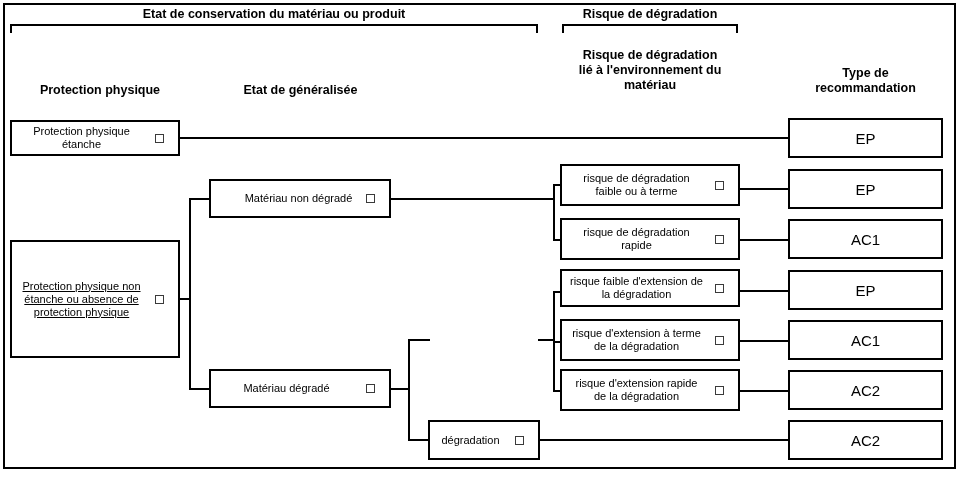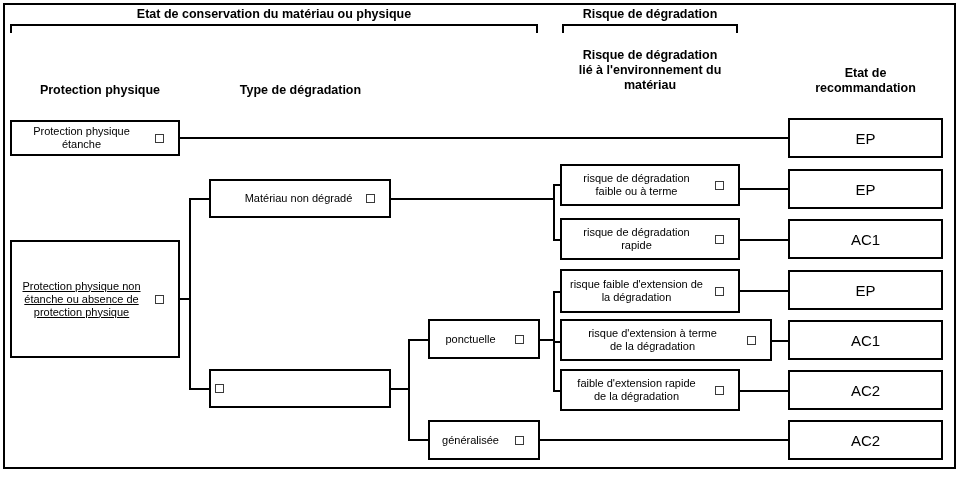--- a/index.html
+++ b/index.html
@@ -80,36 +80,36 @@
   .hline{position:absolute;background:#000;height:2px;z-index:1;}
   .vline{position:absolute;background:#000;width:2px;z-index:1;}
 </style>
 </head>
 <body>
 
 <div id="canvas">
 
   <div class="outer-frame"></div>
 
-  <div class="group-title" style="left:10px; top:7px; width:528px;">Etat de conservation du matériau ou physique</div>
+  <div class="group-title" style="left:10px; top:7px; width:528px;">Etat de conservation du matériau ou produit</div>
   <div class="bracket" style="left:10px; top:24px; width:528px;"></div>
 
   <div class="group-title" style="left:562px; top:7px; width:176px;">Risque de dégradation</div>
   <div class="bracket" style="left:562px; top:24px; width:176px;"></div>
 
   <div class="col-head" style="left:10px; top:83px; width:180px; white-space:pre-line;">Protection physique</div>
 
-  <div class="col-head" style="left:208px; top:83px; width:185px; white-space:pre-line;">Type de dégradation</div>
+  <div class="col-head" style="left:208px; top:83px; width:185px; white-space:pre-line;">Etat de généralisée</div>
 
 
   <div class="col-head" style="left:556px; top:48px; width:188px; white-space:pre-line;">Risque de dégradation
 lié à l'environnement du
 matériau</div>
 
-  <div class="col-head" style="left:788px; top:66px; width:155px; white-space:pre-line;">Etat de
+  <div class="col-head" style="left:788px; top:66px; width:155px; white-space:pre-line;">Type de
 recommandation</div>
 
   <div class="hline" style="left:178px; top:137px; width:610px;"></div>
 
   <div class="hline" style="left:178px; top:298px; width:13px;"></div>
   <div class="vline" style="left:189px; top:198px; height:192px;"></div>
   <div class="hline" style="left:189px; top:198px; width:22px;"></div>
   <div class="hline" style="left:189px; top:388px; width:22px;"></div>
 
   <div class="hline" style="left:389px; top:198px; width:166px;"></div>
@@ -148,59 +148,56 @@
 protection physique</span>
     <span class="cb"></span>
   </div>
 
   <div class="node" style="left:209px; top:179px; width:182px; height:39px;padding-left:24px;">
     <span class="label">Matériau non dégradé</span>
     <span class="cb"></span>
   </div>
 
   <div class="node" style="left:209px; top:369px; width:182px; height:39px;">
-    <span class="cb"></span>
-  </div>
-
-  <div class="node" style="left:428px; top:319px; width:112px; height:40px;">
-    <span class="label">ponctuelle</span>
-    <span class="cb"></span>
-  </div>
+    <span class="label">Matériau dégradé</span>
+    <span class="cb"></span>
+  </div>
+
 
   <div class="node" style="left:428px; top:420px; width:112px; height:40px;">
-    <span class="label">généralisée</span>
+    <span class="label">dégradation</span>
     <span class="cb"></span>
   </div>
 
   <div class="node" style="left:560px; top:164px; width:180px; height:42px;">
     <span class="label" style="white-space:pre-line;">risque de dégradation
 faible ou à terme</span>
     <span class="cb"></span>
   </div>
 
   <div class="node" style="left:560px; top:218px; width:180px; height:42px;">
     <span class="label" style="white-space:pre-line;">risque de dégradation
 rapide</span>
     <span class="cb"></span>
   </div>
 
-  <div class="node" style="left:560px; top:269px; width:180px; height:44px;">
+  <div class="node" style="left:560px; top:269px; width:180px; height:38px;">
     <span class="label" style="white-space:pre-line;">risque faible d'extension de
 la dégradation</span>
     <span class="cb"></span>
   </div>
 
-  <div class="node" style="left:560px; top:319px; width:212px; height:42px;">
+  <div class="node" style="left:560px; top:319px; width:180px; height:42px;">
     <span class="label" style="white-space:pre-line;">risque d'extension à terme
 de la dégradation</span>
     <span class="cb"></span>
   </div>
 
   <div class="node" style="left:560px; top:369px; width:180px; height:42px;">
-    <span class="label" style="white-space:pre-line;">faible d'extension rapide
+    <span class="label" style="white-space:pre-line;">risque d'extension rapide
 de la dégradation</span>
     <span class="cb"></span>
   </div>
 
   <div class="node reco" style="left:788px; top:118px; width:155px; height:40px;">
     <span class="label">EP</span>
   </div>
 
   <div class="node reco" style="left:788px; top:169px; width:155px; height:40px;">
     <span class="label">EP</span>

